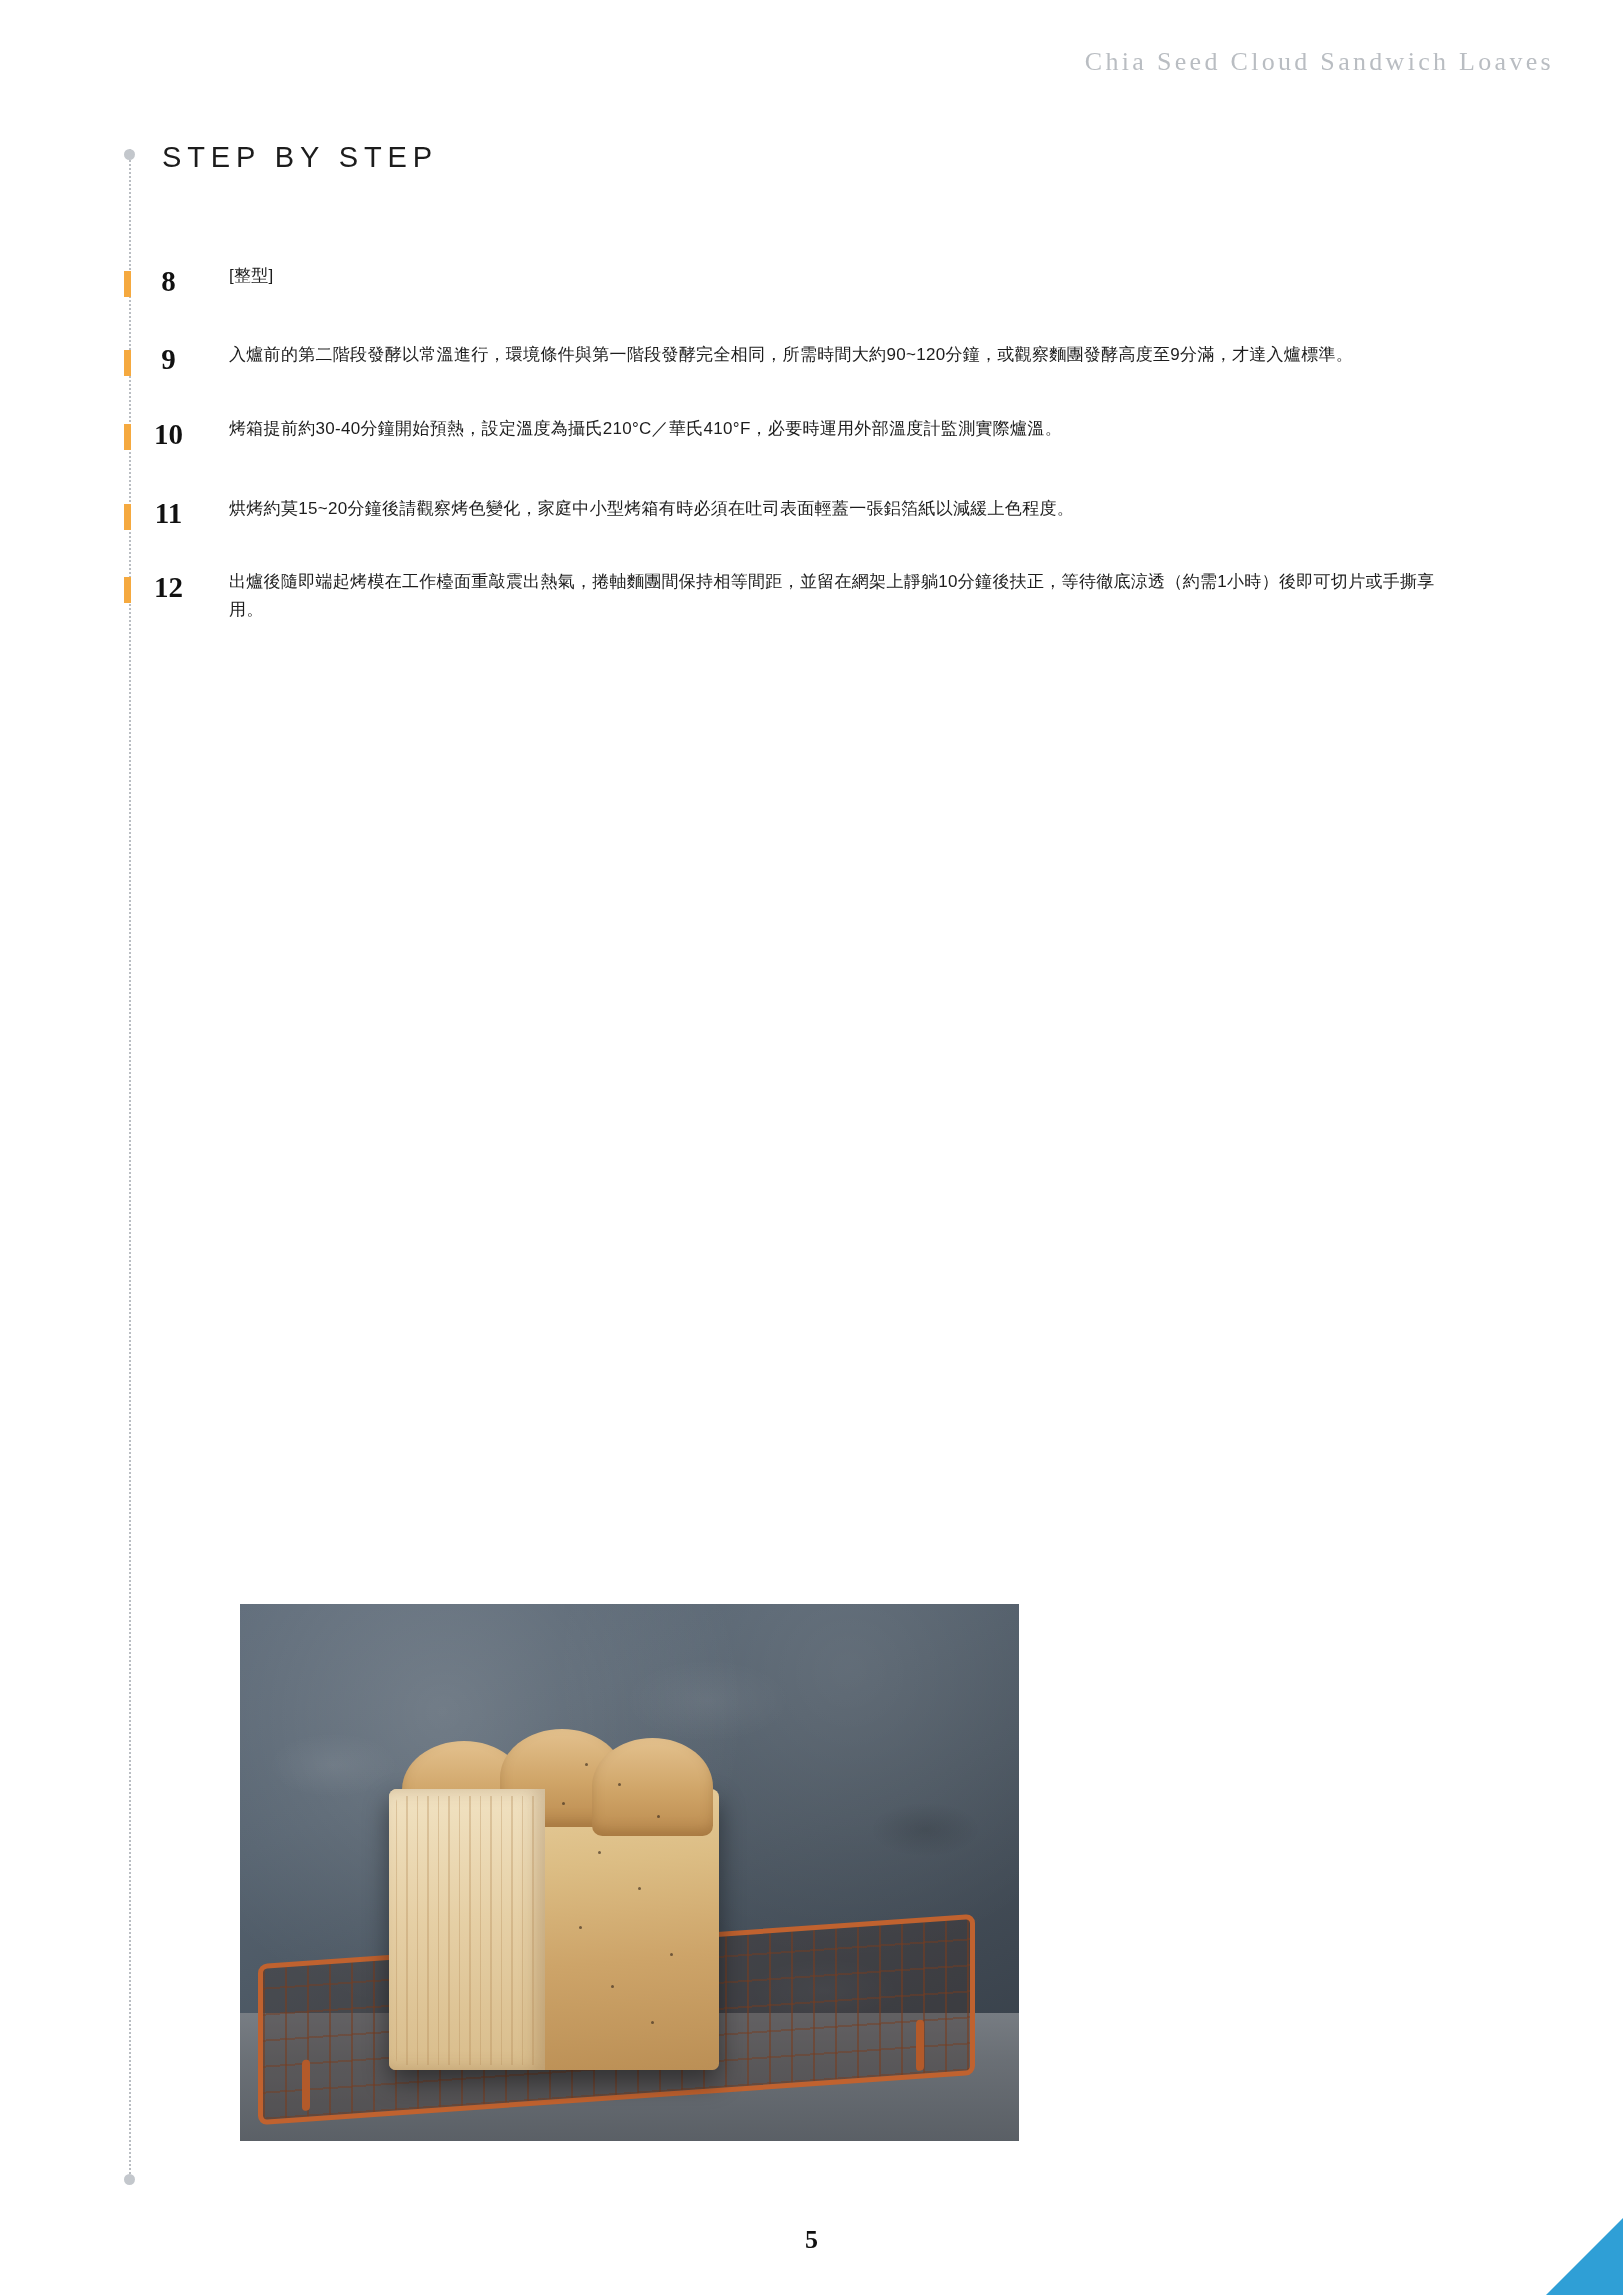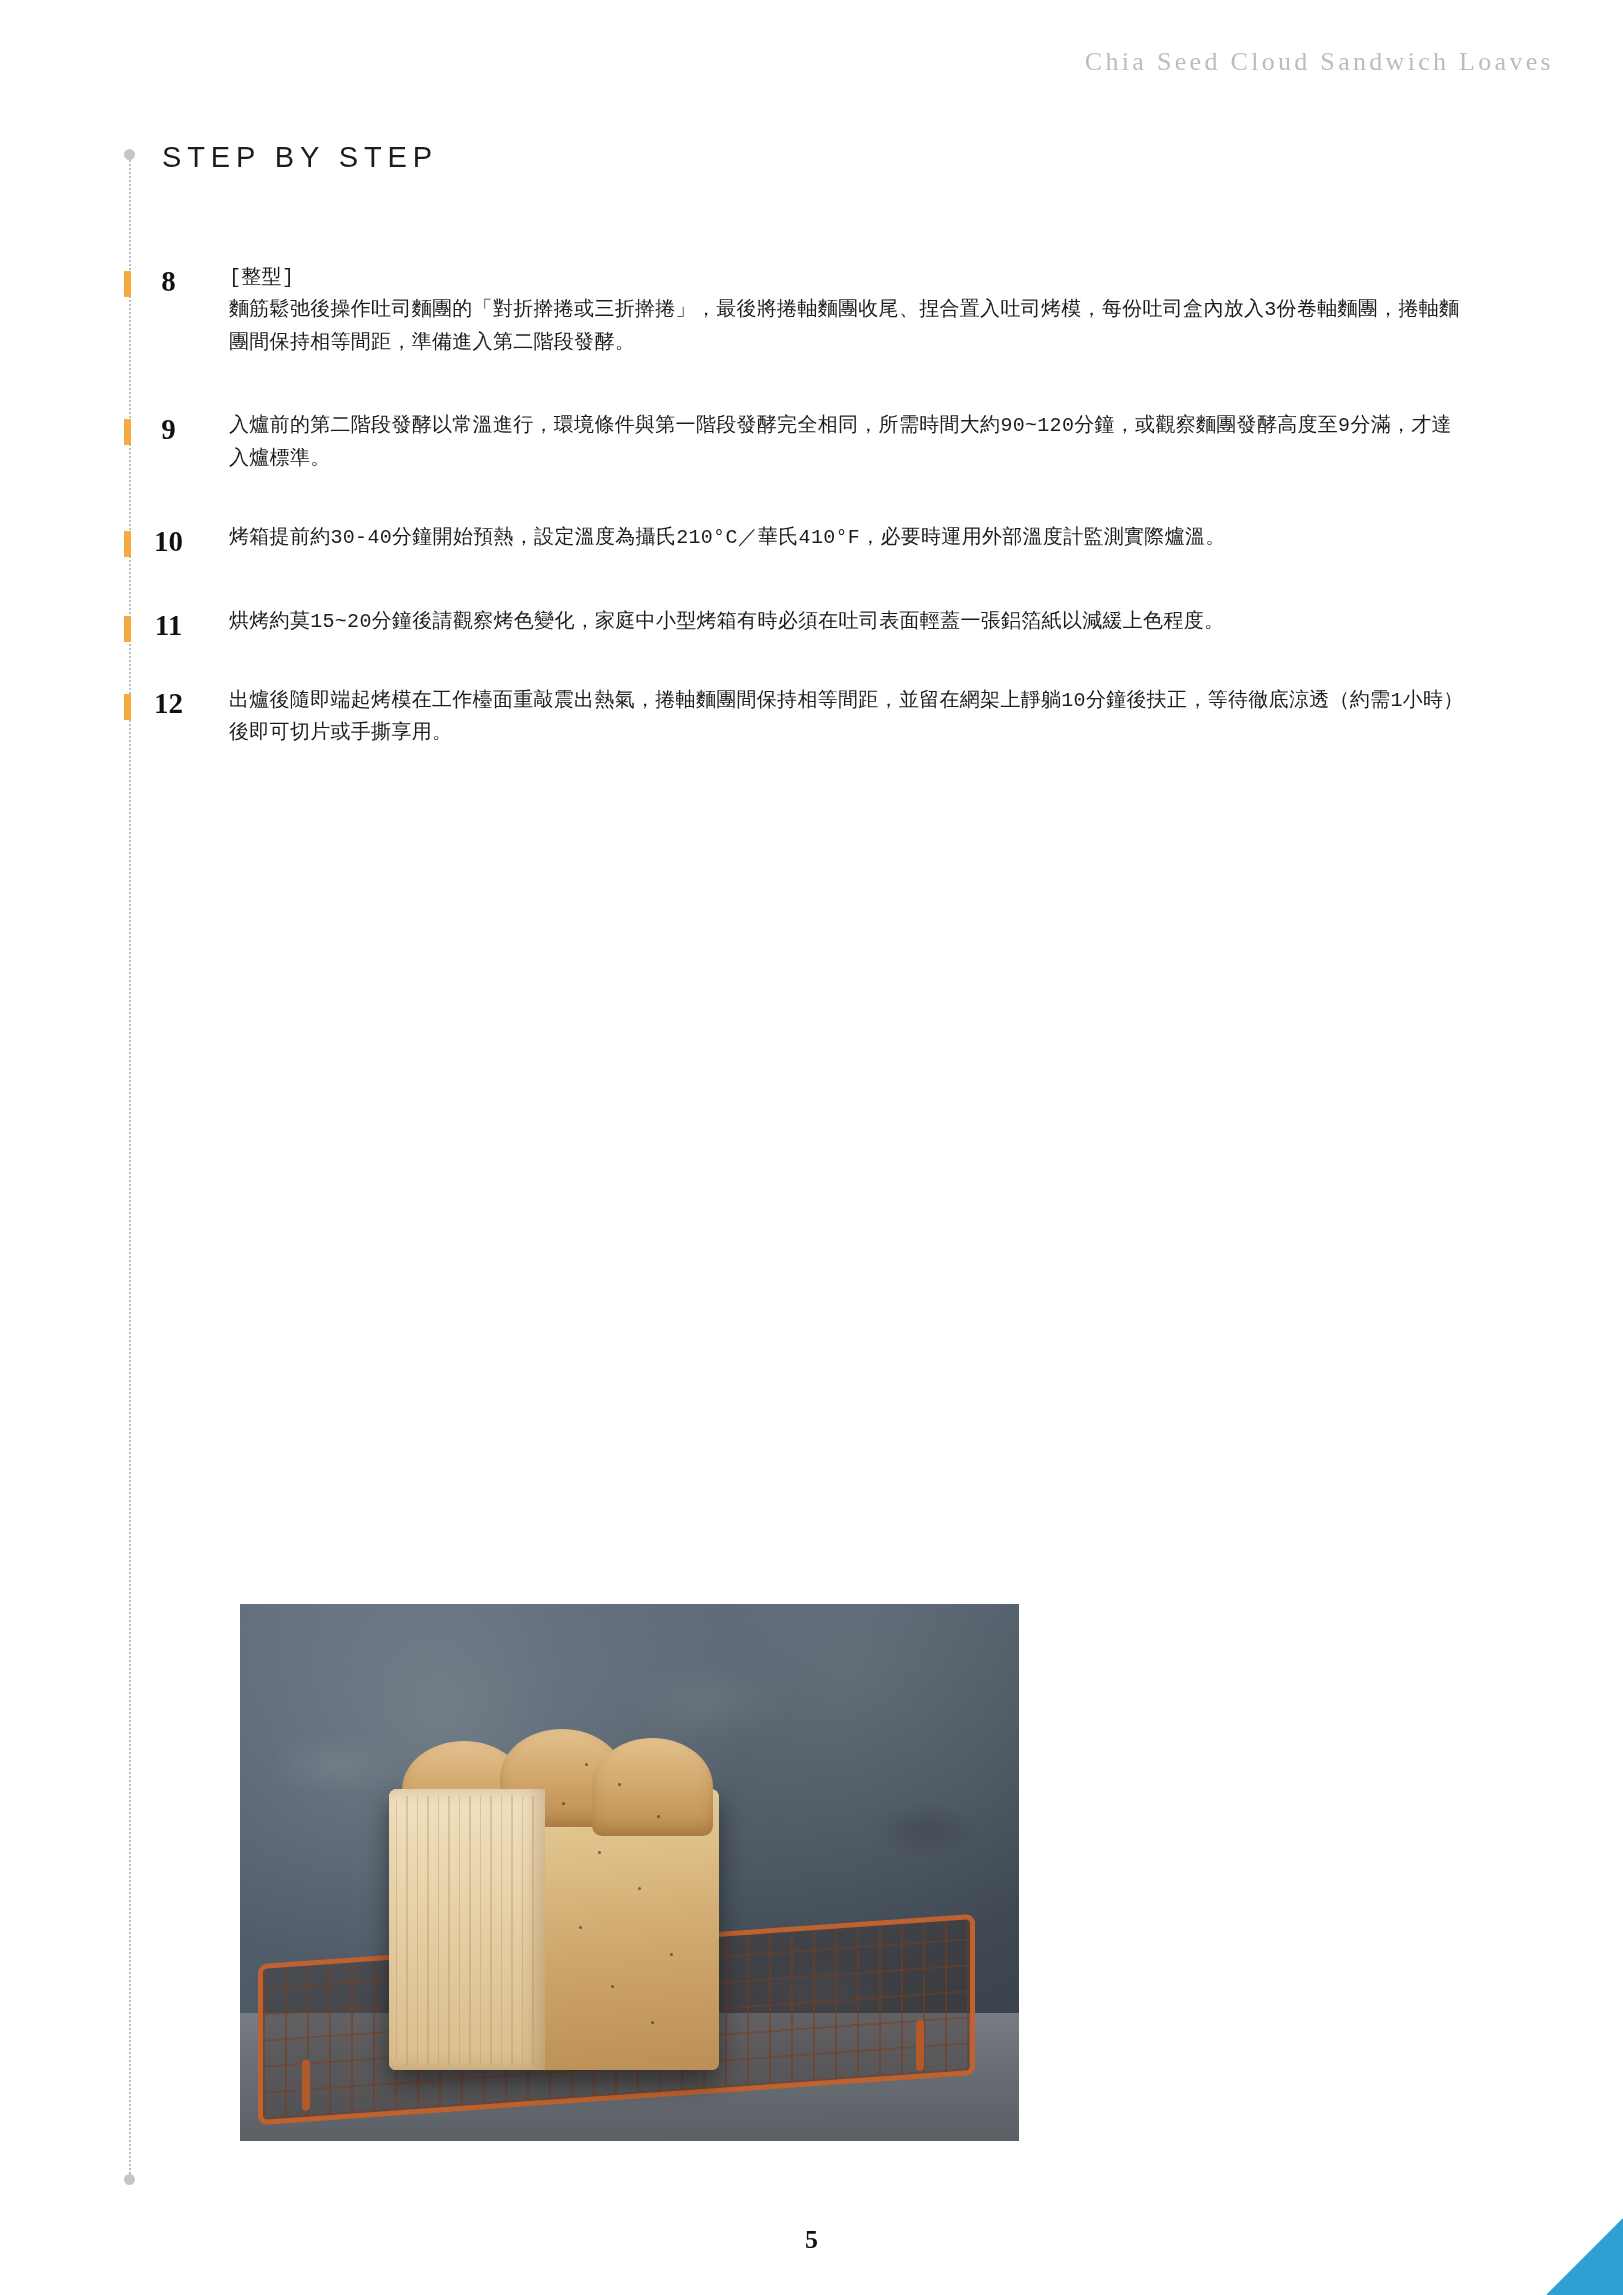--- a/index.html
+++ b/index.html
@@ -87,26 +87,25 @@
     top: 2.6px;
     width: 47px;
     text-align: center;
     font-family: "Liberation Serif", serif;
     font-size: 29px;
     font-weight: 700;
     color: #111;
   }
   .step-body {
     margin-left: 105px;
-    font-size: 20px;
+    font-size: 17px;
     line-height: 1.62;
     letter-spacing: 0.3px;
     color: #1c1c1c;
     max-width: 1237px;
-    font-family: Liberation Mono, monospace;
   }
   .step-body p { margin: 0; }
   .step-label { margin-bottom: 1.3px; }
 
   
   .photo-wrap {
     position: absolute;
     left: 240px;
     top: 1604px;
     width: 779px;
@@ -241,21 +240,20 @@
 
 <div class="section-title">STEP BY STEP</div>
 
 <div class="steps">
 
   <div class="step" style="margin-bottom:51px;">
     <div class="step-marker"></div>
     <div class="step-num">8</div>
     <div class="step-body">
       <p class="step-label">[整型]</p>
-      <p>麵筋鬆弛後操作吐司麵團的「對折擀捲或三折擀捲」，最後將捲軸麵團收尾、捏合置入吐司烤模，每份吐司盒內放入3份卷軸麵團，捲軸麵團間保持相等間距，準備進入第二階段發酵。</p>
     </div>
   </div>
 
   <div class="step" style="margin-bottom:47px;">
     <div class="step-marker"></div>
     <div class="step-num">9</div>
     <div class="step-body">
       <p>入爐前的第二階段發酵以常溫進行，環境條件與第一階段發酵完全相同，所需時間大約90~120分鐘，或觀察麵團發酵高度至9分滿，才達入爐標準。</p>
     </div>
   </div>

